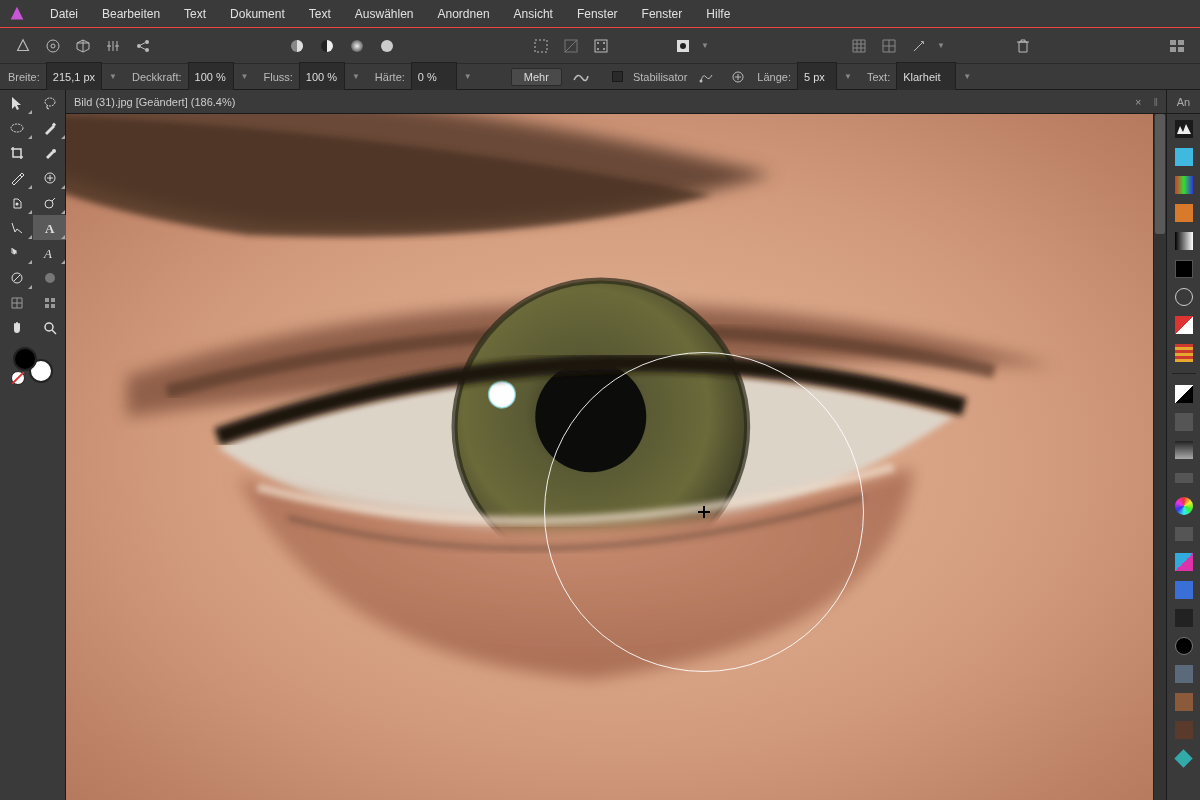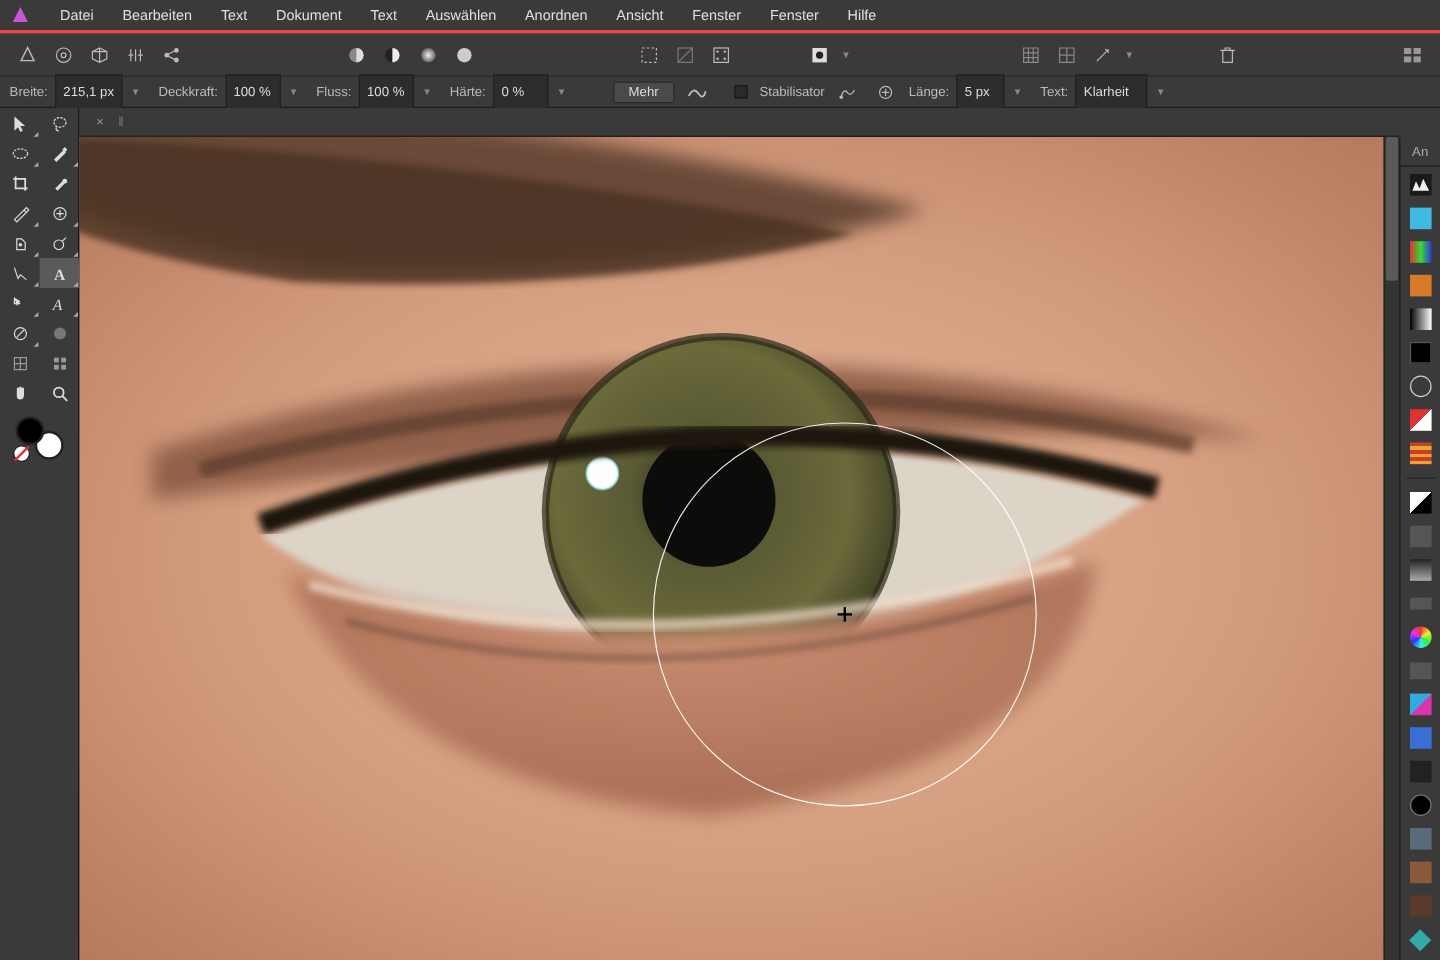--- a/index.html
+++ b/index.html
@@ -1,19 +1,19 @@
 <!DOCTYPE html>
 <html><head>
 <meta charset="utf-8">
 <style>
   * { box-sizing: border-box; margin: 0; padding: 0; user-select: none; }
   body { width: 1200px; height: 800px; overflow: hidden; background: #3a3a3a; font-family: -apple-system, "Segoe UI", Arial, sans-serif; color: #ccc; font-size: 11px; }
   
   
-  .menubar { height: 28px; background: #3a3a3a; display: flex; align-items: center; padding: 12px 6px; border-bottom: 3px solid #ef4444; }
+  .menubar { height: 28px; background: #3a3a3a; display: flex; align-items: center; padding: 12px 6px; border-bottom: 1px solid #ef4444; }
   .app-logo { width: 22px; height: 22px; display: flex; align-items: center; justify-content: center; margin-right: 10px; }
   .app-logo svg { width: 18px; height: 18px; }
   .menu-item { padding: 0 12px; height: 28px; display: flex; align-items: center; font-size: 12px; color: #e0e0e0; cursor: default; }
   
   
   .toolbar { height: 36px; background: #3a3a3a; display: flex; align-items: center; padding: 0 6px; border-bottom: 1px solid #2a2a2a; gap: 4px; }
   .toolbar-group { display: flex; align-items: center; gap: 4px; padding: 0 4px; }
   .toolbar-btn { width: 26px; height: 26px; display: flex; align-items: center; justify-content: center; border-radius: 3px; }
   .toolbar-spacer { flex: 1; }
   
@@ -51,21 +51,21 @@
   .eye-img { position: absolute; inset: 0; }
   .brush-cursor { position: absolute; border: 1px solid rgba(255,255,255,0.9); border-radius: 50%; width: 320px; height: 320px; left: 478px; top: 238px; pointer-events: none; }
   .brush-cross { position:absolute; left:50%; top:50%; width:12px; height:12px; transform:translate(-50%,-50%);}
   .brush-cross::before,.brush-cross::after{content:"";position:absolute;background:#000;}
   .brush-cross::before{left:5px;top:0;width:2px;height:12px;}
   .brush-cross::after{top:5px;left:0;height:2px;width:12px;}
   .vscroll { position:absolute; right:0; top:0; bottom:0; width:13px; background:#333; border-left:1px solid #222;}
   .vscroll-thumb { position:absolute; left:1px; right:1px; top:0; height:120px; background:#5a5a5a; border-radius:2px;}
   
   
-  .right-col { width: 34px; background: #3a3a3a; border-left: 1px solid #1a1a1a; display:flex; flex-direction:column;margin-top:25px; }
+  .right-col { width: 34px; background: #3a3a3a; border-left: 1px solid #1a1a1a; display:flex; flex-direction:column; }
   .right-tab-row { height:24px; display:flex; align-items:center; justify-content:center; font-size:11px; color:#aaa; border-bottom:1px solid #1a1a1a;}
   .right-strip { flex:1; display:flex; flex-direction:column; align-items:center; padding-top:4px; gap:6px;}
   .panel-sw { width:22px; height:22px; border-radius:2px; display:flex; align-items:center; justify-content:center;}
 </style>
 </head>
 <body>
 
 <div class="menubar">
   <div class="app-logo">
     <svg viewBox="0 0 20 20">
@@ -401,20 +401,21 @@
       <div class="swatch-stack">
         <div class="swatch bg"></div>
         <div class="swatch fg"></div>
         <div class="swatch-none"></div>
       </div>
     </div>
   </div>
 
   <div class="canvas-col">
     <div class="doc-tab-row">
+      <span class="doc-tab">Bild (31).jpg [Geändert] (186.4%)</span>
       <span class="doc-close">×</span>
       <span style="width:6px"></span>
       <span style="color:#777">‖</span>
     </div>
     <div class="canvas">
       <svg class="eye-img" viewBox="0 0 1090 690" preserveAspectRatio="xMidYMid slice">
         <defs>
           <radialGradient id="skin" cx="50%" cy="50%" r="75%">
             <stop offset="0%" stop-color="#e6b89a"></stop>
             <stop offset="55%" stop-color="#d29a7c"></stop>

